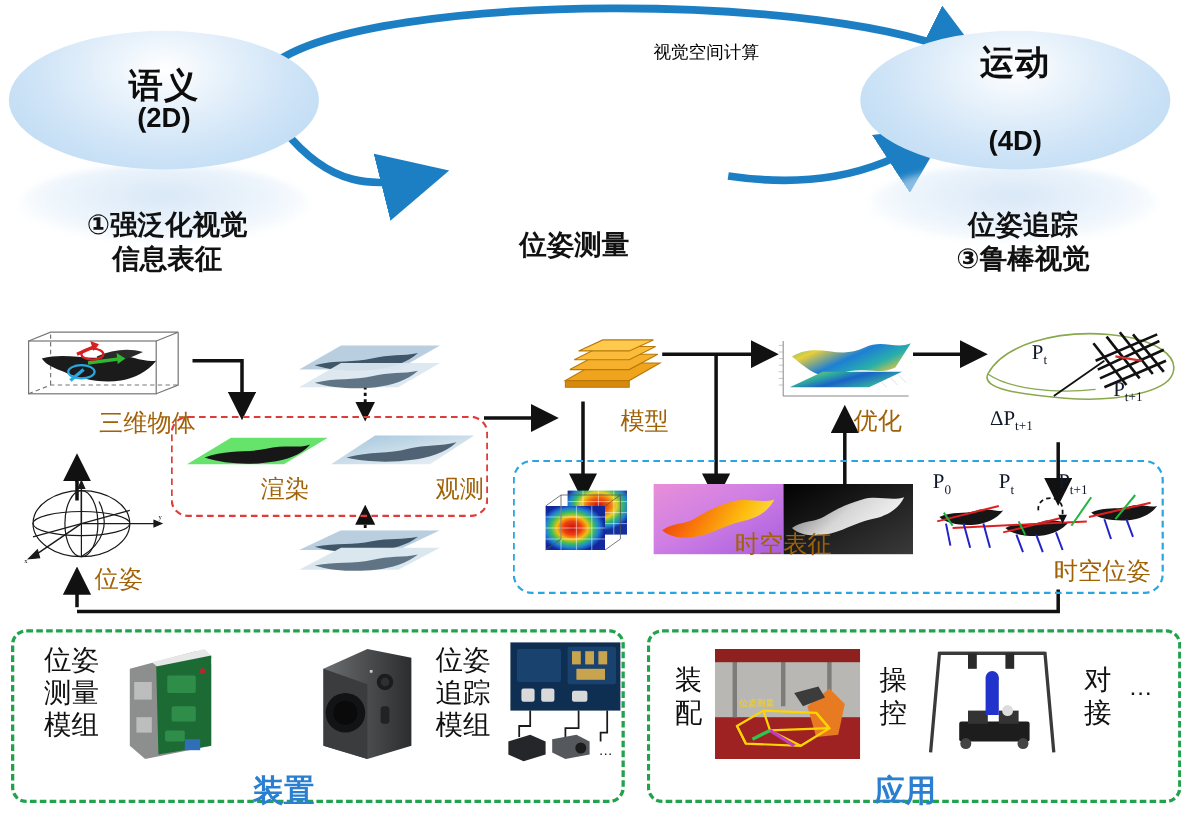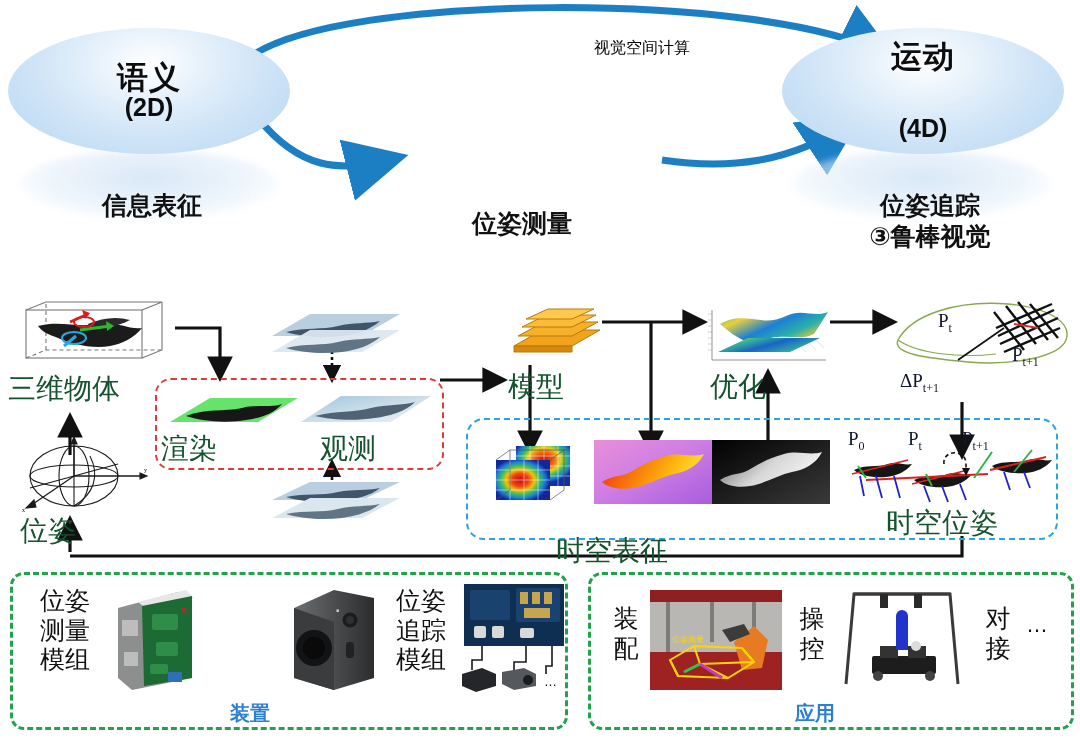--- a/index.html
+++ b/index.html
@@ -33,22 +33,22 @@
     border-radius:50%;
     background:radial-gradient(ellipse at 50% 40%, rgba(210,228,245,.85) 0%, rgba(226,238,250,.55) 55%, rgba(255,255,255,0) 78%);
     filter:blur(3px);
   }
 
   .step-label{
     font-size:25px;font-weight:bold;color:#111;line-height:1.25;text-align:center;white-space:nowrap;
   }
 
   
-  .cap{font-size:28px;color:#14532d;white-space:nowrap;text-align:left;}
-  .cap-blue{font-size:20px;color:#2b7fd0;font-weight:bold;white-space:nowrap;}
+  .cap{font-size:22px;color:#a16207;white-space:nowrap;text-align:right;}
+  .cap-blue{font-size:28px;color:#2b7fd0;font-weight:bold;white-space:nowrap;}
 
   .grid-label{font-size:19px;color:#0f172a;white-space:nowrap;font-family:"Liberation Serif","DejaVu Serif",serif;}
   .grid-label sub{font-size:12px;}
 
   
   .dash-red{border:2.5px dashed #e03b3b;border-radius:16px;}
   .dash-cyan{border:2.5px dashed #29a6e0;border-radius:18px;}
   .dash-green{border:3px dashed #23a24d;border-radius:14px;}
   .dev-label-v{
     font-size:25px;color:#111;line-height:1.18;text-align:center;
@@ -85,20 +85,21 @@
 
   <div class="abs ellipse ell-blue" style="left:782px;top:28px;width:282px;height:126px;gap:42px;">
     <div class="ell-text">运动</div>
     <div class="ell-sub">(4D)</div>
   </div>
 
 
   <div class="abs" style="left:390px;top:38px;width:300px;text-align:right;">视觉空间计算</div>
 
   <div class="abs" style="left:22px;top:190px;width:260px;">
+    <div class="step-label">①强泛化视觉</div>
     <div class="step-label">信息表征</div>
   </div>
 
   <div class="abs" style="left:372px;top:208px;width:300px;">
     <div class="step-label">位姿测量</div>
   </div>
 
   <div class="abs" style="left:800px;top:190px;width:260px;">
     <div class="step-label">位姿追踪</div>
     <div class="step-label">③鲁棒视觉</div>
@@ -350,21 +351,21 @@
       <linearGradient id="mkg" x1="0" y1="0.3" x2="1" y2="0.7">
         <stop offset="0%" stop-color="#7c7c7c"></stop>
           <stop offset="45%" stop-color="#d6d6d6"></stop>
           <stop offset="100%" stop-color="#fbfbfb"></stop>
       </linearGradient>
     </defs>
     <rect x="0" y="0" width="118" height="64" fill="url(#dkg)"></rect>
     <path d="M8,40 C20,32 28,36 40,28 C50,22 58,18 72,14 C86,10 98,16 110,12 C104,24 92,30 80,32 C66,35 52,44 38,46 C26,48 14,46 8,40 Z" fill="url(#mkg)"></path>
   </svg>
 
-  <div class="abs cap" style="left:556px;top:532px;width:200px;">时空表征</div>
+  <div class="abs cap" style="left:556px;top:480px;width:200px;">时空表征</div>
 
   <svg class="abs" style="left:846px;top:440px;" width="210" height="66">
 
     <path d="M8,30 C20,24 30,28 42,24 C52,21 58,26 66,24 C60,32 50,36 40,37 C28,38 14,36 8,30 Z" fill="#161616"></path>
 
     <path d="M68,40 C80,34 90,38 102,34 C112,31 118,36 126,34 C120,42 110,46 100,47 C88,48 74,46 68,40 Z" fill="#161616"></path>
 
     <path d="M146,26 C158,20 170,24 182,20 C192,17 198,22 206,20 C200,28 190,32 180,33 C168,34 152,32 146,26 Z" fill="#161616"></path>
 
     <g stroke="#e02020" stroke-width="1.8" fill="none">

